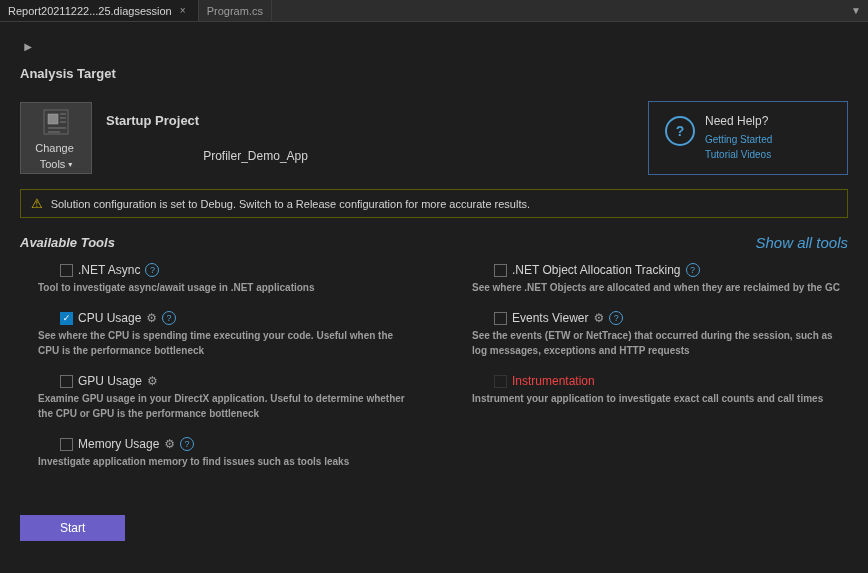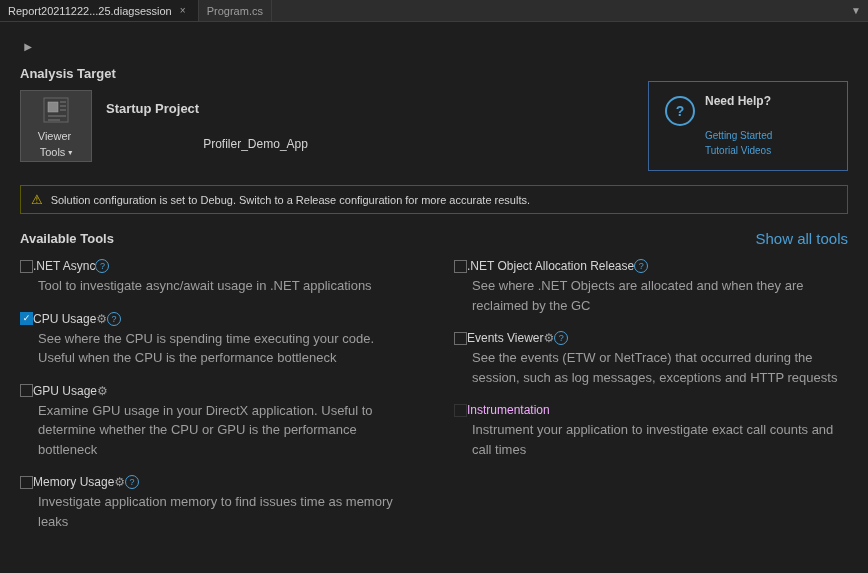--- a/index.html
+++ b/index.html
@@ -92,21 +92,21 @@
       color: #9d9d9d;
       cursor: pointer;
       font-size: 10px;
     }
 
     
     .section-title {
       font-size: 13px;
       font-weight: 600;
       color: #d4d4d4;
-      margin-bottom: 0;
+      margin-bottom: 20px;
     }
 
     .analysis-target-row {
       display: flex;
       align-items: center;
       justify-content: space-between;
       margin-bottom: 14px;
     }
     .startup-project-box {
       display: flex;
@@ -182,23 +182,23 @@
       align-items: center;
       justify-content: center;
       color: #4a9ed4;
       font-size: 14px;
       font-weight: bold;
       flex-shrink: 0;
       margin-top: 2px;
     }
     .help-content-title {
       font-size: 12px;
-      font-weight: 700;
-      color: #d4d4d4;
-      margin-bottom: 20px;
+      font-weight: 400;
+      color: #d4d4d4;
+      margin-bottom: 4px;
     }
     .help-link {
       color: #4a9ed4;
       font-size: 10px;
       cursor: pointer;
       display: block;
       line-height: 1.5;
     }
 
     
@@ -218,40 +218,43 @@
       font-size: 13px;
       flex-shrink: 0;
     }
 
     
     .tools-header {
       display: flex;
       align-items: center;
       justify-content: space-between;
       margin-bottom: 12px;
+      font-style: italic;
     }
     .show-all-link {
       color: #4a9ed4;
       font-size: 15px;
       cursor: pointer;
     }
 
     .tools-grid {
       display: grid;
       grid-template-columns: 1fr 1fr;
       gap: 0;
       column-gap: 40px;
     }
     .tool-item {
       margin-bottom: 16px;
     }
     .tool-header-row {
       display: flex;
       align-items: center;
+      gap: 5px;
       margin-bottom: 3px;
+      margin-left: 40px;
     }
     .checkbox {
       width: 13px;
       height: 13px;
       border: 1px solid #6d6d6d;
       background: transparent;
       display: flex;
       align-items: center;
       justify-content: center;
       flex-shrink: 0;
@@ -270,45 +273,46 @@
     .checkbox.disabled {
       border-color: #4a4a4a;
       background: transparent;
       opacity: 0.5;
     }
     .tool-name {
       font-size: 12px;
       color: #d4d4d4;
     }
     .tool-name.disabled {
-      color: #f0abfc;
+      color: #ef4444;
     }
     .tool-settings-icon {
       color: #9d9d9d;
       font-size: 12px;
       cursor: pointer;
     }
     .tool-help-icon {
       color: #4a9ed4;
       font-size: 11px;
       cursor: pointer;
       width: 14px;
       height: 14px;
       border-radius: 50%;
       border: 1px solid #4a9ed4;
       display: flex;
       align-items: center;
       justify-content: center;
       font-size: 9px;
     }
     .tool-desc {
-      font-size: 13px;
+      font-size: 10px;
       color: #9d9d9d;
       line-height: 1.5;
       padding-left: 18px;
+      font-weight: bold;
     }
 
     
     .bottom-bar {
       margin-top: 20px;
       padding-top: 10px;
     }
     .start-button {
       background: #6b5fc7;
       color: white;
@@ -354,21 +358,21 @@
             <rect x="4" y="4" width="24" height="24" fill="#3c3c3c" stroke="#666" stroke-width="1"></rect>
             <rect x="8" y="8" width="10" height="10" fill="#888" stroke="#aaa" stroke-width="0.5"></rect>
             <line x1="20" y1="8" x2="26" y2="8" stroke="#666" stroke-width="1.5"></line>
             <line x1="20" y1="12" x2="26" y2="12" stroke="#666" stroke-width="1.5"></line>
             <line x1="20" y1="16" x2="26" y2="16" stroke="#666" stroke-width="1.5"></line>
             <line x1="8" y1="22" x2="26" y2="22" stroke="#666" stroke-width="1.5"></line>
             <line x1="8" y1="26" x2="20" y2="26" stroke="#666" stroke-width="1.5"></line>
           </svg>
         </div>
         <div class="change-target-label">
-          <span>Viewer</span>
+          <span>Change</span>
           <br>
         </div>
         <div class="change-target-label">
           <span>Tools</span>
           <span class="dropdown-arrow">▾</span>
         </div>
       </div>
 
       <div class="project-info">
         <div class="project-info-title">Startup Project</div>
@@ -428,31 +432,31 @@
         <div class="tool-desc">Examine GPU usage in your DirectX application. Useful to determine whether the CPU or GPU is the performance bottleneck</div>
       </div>
 
       <div class="tool-item">
         <div class="tool-header-row">
           <div class="checkbox"></div>
           <span class="tool-name">Memory Usage</span>
           <span class="tool-settings-icon">⚙</span>
           <div class="tool-help-icon">?</div>
         </div>
-        <div class="tool-desc">Investigate application memory to find issues time as memory leaks</div>
+        <div class="tool-desc">Investigate application memory to find issues such as tools leaks</div>
       </div>
 
     </div>
 
     <div>
 
       <div class="tool-item">
         <div class="tool-header-row">
           <div class="checkbox"></div>
-          <span class="tool-name">.NET Object Allocation Release</span>
+          <span class="tool-name">.NET Object Allocation Tracking</span>
           <div class="tool-help-icon">?</div>
         </div>
         <div class="tool-desc">See where .NET Objects are allocated and when they are reclaimed by the GC</div>
       </div>
 
       <div class="tool-item">
         <div class="tool-header-row">
           <div class="checkbox"></div>
           <span class="tool-name">Events Viewer</span>
           <span class="tool-settings-icon">⚙</span>

